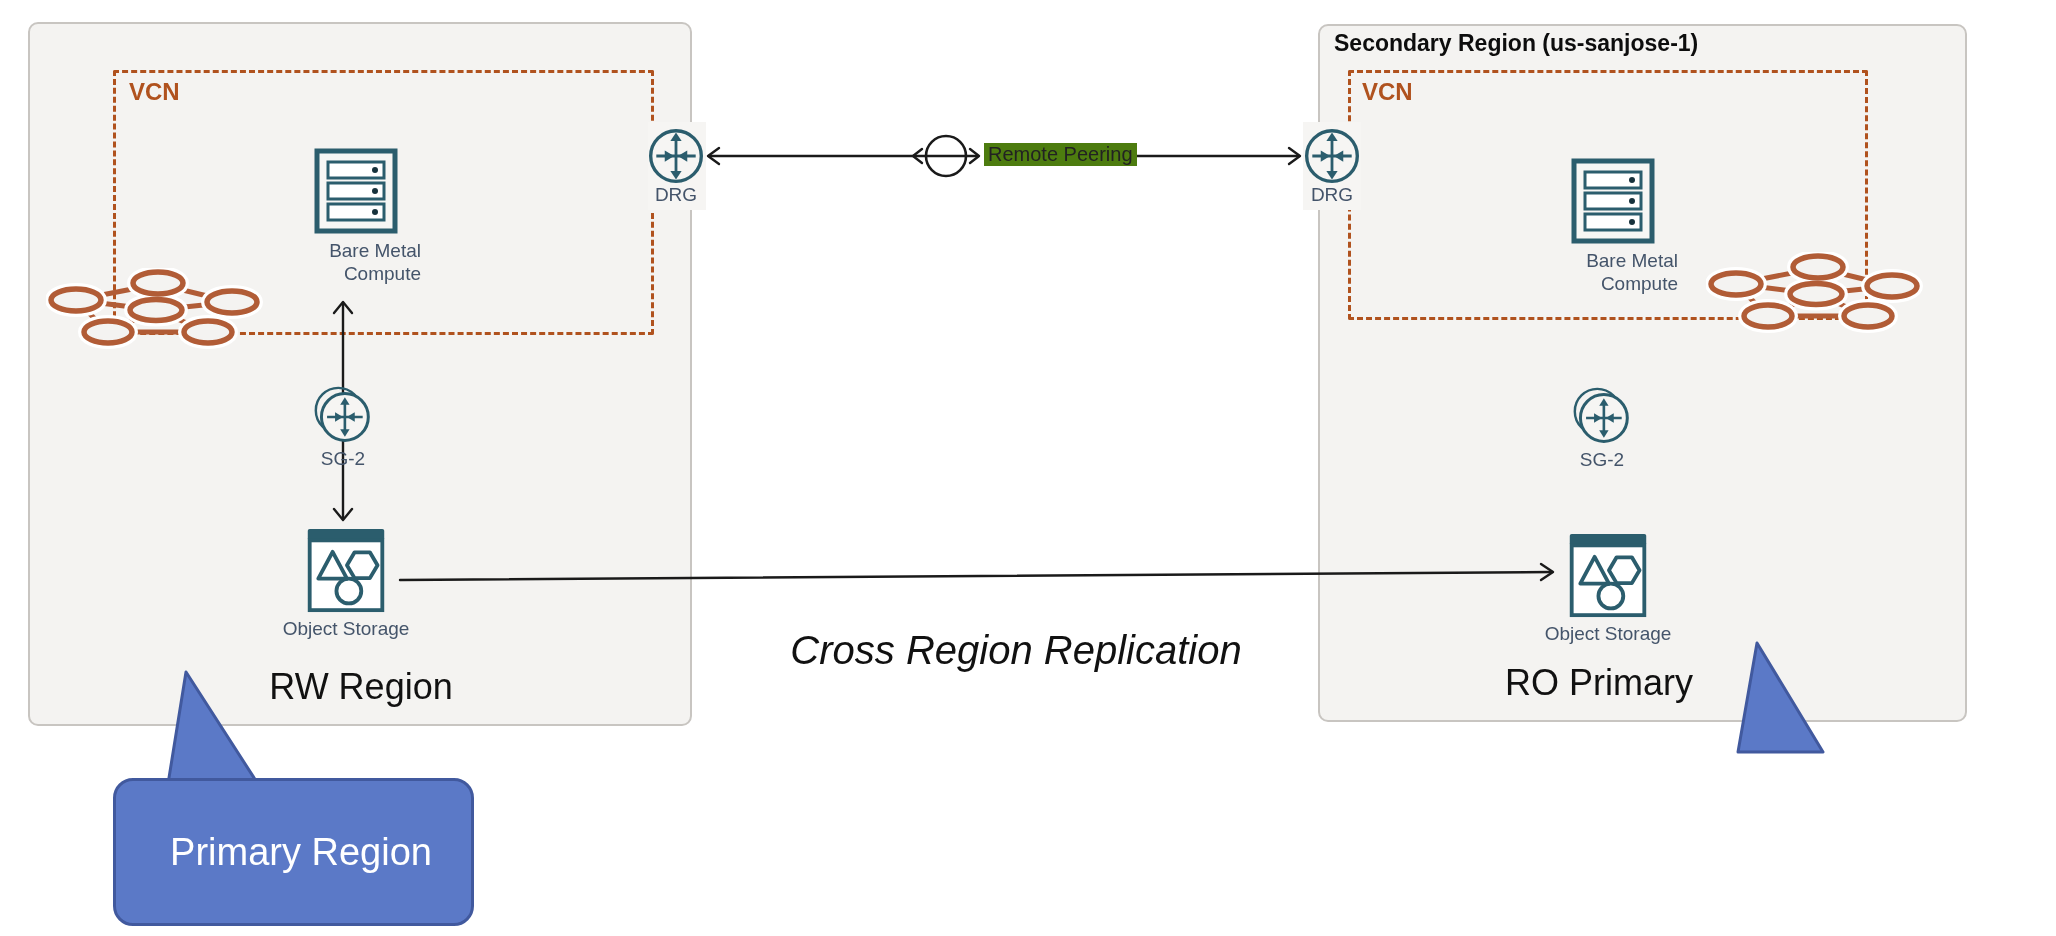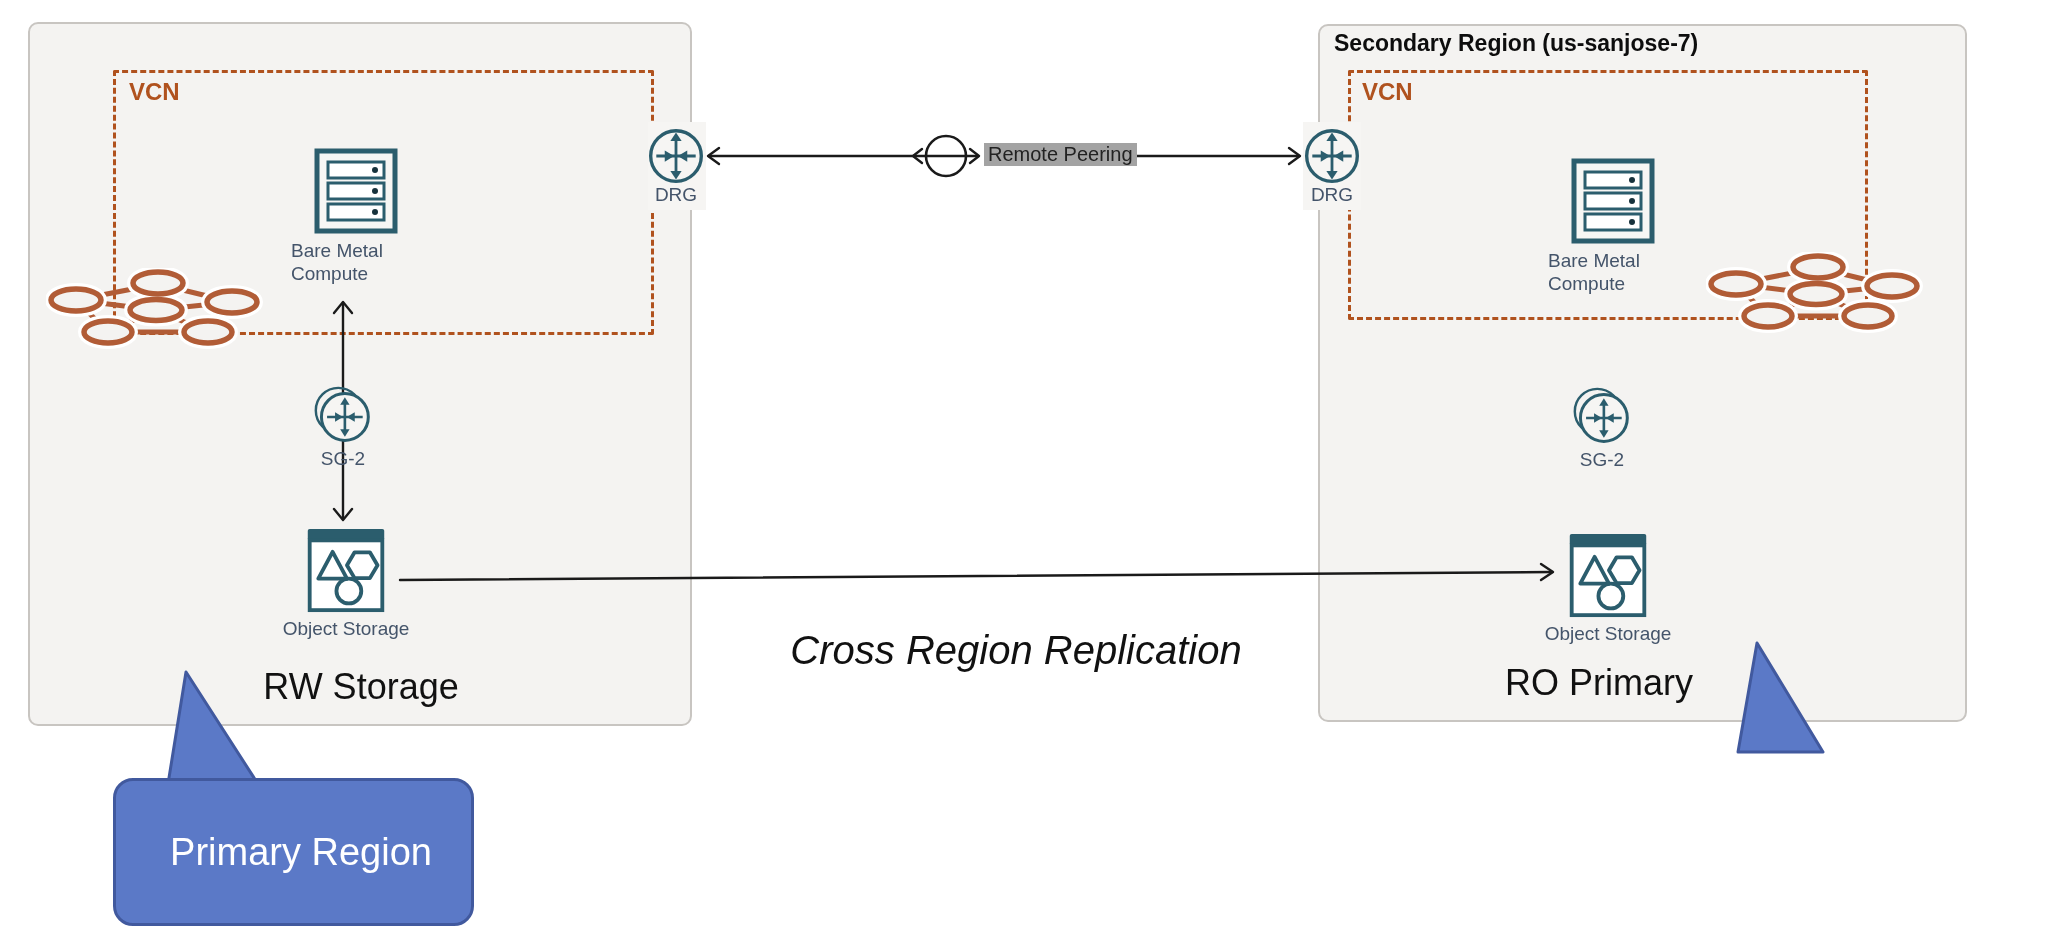--- a/index.html
+++ b/index.html
@@ -14,32 +14,32 @@
   .region-title{
     font-size:23px;font-weight:bold;color:#0d0d0d;white-space:nowrap;
   }
   .vcn-box{
     border:3px dashed #b0521e;border-radius:2px;background:transparent;
   }
   .vcn-label{
     font-size:24px;font-weight:bold;color:#b0521e;
   }
   .icon-label{
-    font-size:19px;color:#44546a;text-align:left;line-height:1.2;
+    font-size:19px;color:#44546a;text-align:right;line-height:1.2;
     transform:translateX(-50%);white-space:nowrap;
   }
   .icon-label.wrap{white-space:normal;width:130px;}
   .bucket-label{
     font-size:36px;color:#111;transform:translateX(-50%);white-space:nowrap;
   }
   .replication-label{
     font-size:40px;font-weight:500;color:#111;transform:translateX(-50%);white-space:nowrap;font-style:italic;
   }
   .peering-label{
-    font-size:20px;color:#222;background:#a3a3a3;padding:0 4px;white-space:nowrap;
+    font-size:20px;color:#222;background:#4d7c0f;padding:0 4px;white-space:nowrap;
   }
   .callout{
     background:#5b79c7;border:3px solid #41599e;border-radius:20px;
     display:flex;align-items:center;justify-content:center;
     color:#ffffff;text-align:center;
   }
   .callout .callout-text{font-size:38px;line-height:1.18;}
   .callout.small-text .callout-text{font-size:36px;max-width:230px;}
   svg{display:block;}
   .overlay{left:0;top:0;z-index:3;pointer-events:none;}
@@ -117,21 +117,21 @@
           <ellipse cx="62" cy="64" rx="24" ry="11"></ellipse>
           <ellipse cx="162" cy="64" rx="24" ry="11"></ellipse>
         </g>
       </symbol>
     </defs>
   </svg>
 
   <div class="abs region-box z1" style="left:28px;top:22px;width:660px;height:700px;"></div>
   <div class="abs region-box z1" style="left:1318px;top:24px;width:645px;height:694px;"></div>
 
-  <div class="abs region-title z2" style="left:1334px;top:30px;">Secondary Region (us-sanjose-7)</div>
+  <div class="abs region-title z2" style="left:1334px;top:30px;">Secondary Region (us-sanjose-1)</div>
 
   <div class="abs vcn-box z2" style="left:113px;top:70px;width:535px;height:259px;"></div>
   <div class="abs vcn-label z2" style="left:129px;top:78px;">VCN</div>
   <div class="abs vcn-box z2" style="left:1348px;top:70px;width:514px;height:244px;"></div>
   <div class="abs vcn-label z2" style="left:1362px;top:78px;">VCN</div>
 
   <svg class="abs overlay" width="2056" height="936" viewBox="0 0 2056 936">
     <g stroke="#1a1a1a" stroke-width="2.4" fill="none" stroke-linecap="round" stroke-linejoin="round">
 
       <line x1="343" y1="303" x2="343" y2="519"></line>
@@ -191,21 +191,21 @@
       </svg>
   </div>
   <div class="abs icon-label z4" style="left:343px;top:448px;">SG-2</div>
 
   <div class="abs z4" style="left:303px;top:526px;">
     <svg width="86" height="88">
         <use href="#sym-objstore"></use>
       </svg>
   </div>
   <div class="abs icon-label z4" style="left:346px;top:618px;">Object Storage</div>
-  <div class="abs bucket-label z4" style="left:361px;top:666px;">RW Storage</div>
+  <div class="abs bucket-label z4" style="left:361px;top:666px;">RW Region</div>
 
   <div class="abs z4" style="left:1571px;top:158px;">
     <svg width="84" height="86">
         <use href="#sym-bare-metal"></use>
       </svg>
   </div>
   <div class="abs icon-label wrap z4" style="left:1613px;top:250px;">Bare Metal Compute</div>
 
   <div class="abs z4" style="left:1302px;top:126px;">
     <svg width="60" height="60">

